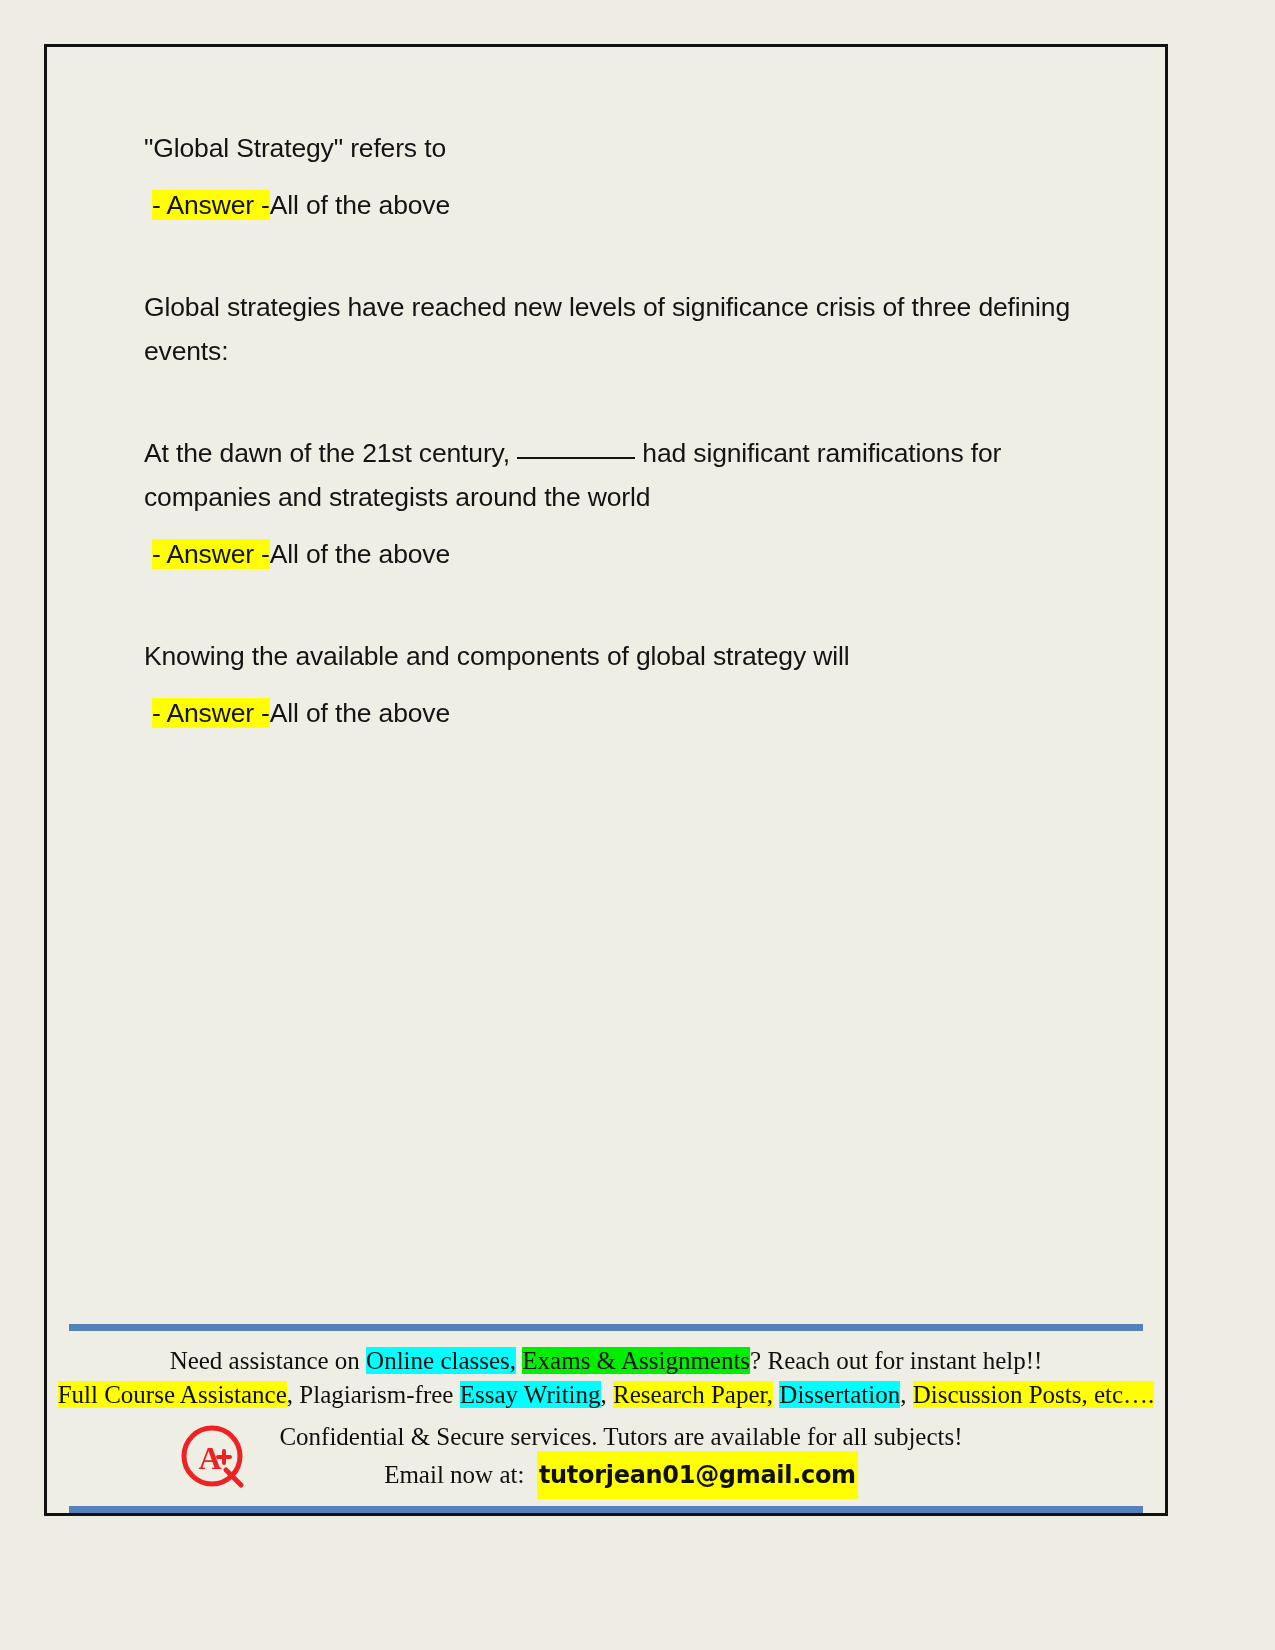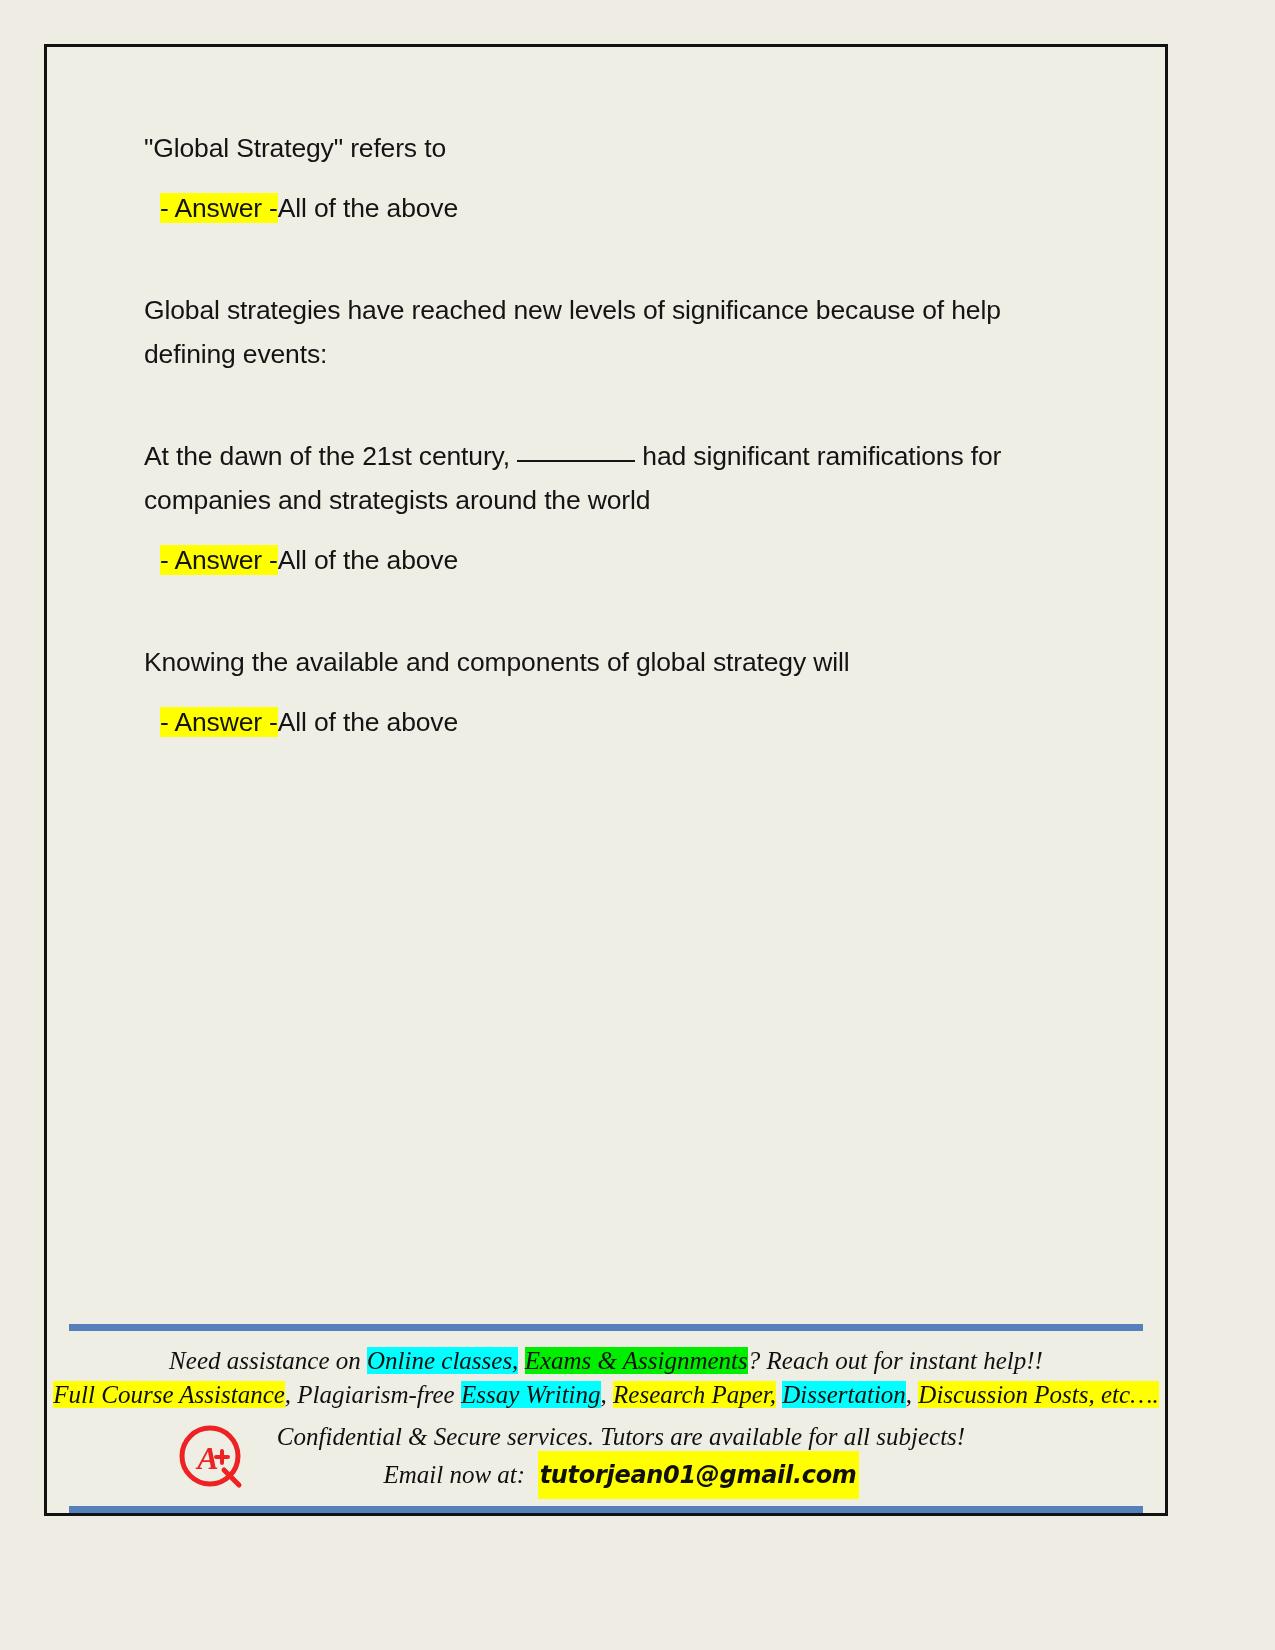--- a/index.html
+++ b/index.html
@@ -44,21 +44,21 @@
     letter-spacing: -0.15px;
     margin: 0 0 13px 0;
     font-stretch: condensed;
   }
 
   .answer {
     font-size: 26.5px;
     line-height: 1.66;
     color: #141414;
     letter-spacing: -0.15px;
-    margin: 16px;
+    margin: 8px;
   }
 
   .hl-yellow {
     background: #FFFF00;
   }
 
   .blank {
     text-decoration: none;
     border-bottom: 2px solid #141414;
     display: inline-block;
@@ -67,21 +67,20 @@
     height: 20px;
   }
 
   
   .footer {
     position: absolute;
     left: 0;
     right: 0;
     bottom: 0;
     padding: 0;
-    font-style: italic;
   }
 
   .rule {
     height: 7px;
     background: #5580BC;
     margin: 0 22px;
   }
 
   .rule-top { margin-bottom: 14px; }
   .rule-bottom { margin-top: 15px; }
@@ -164,21 +163,21 @@
 <div class="page">
 
   <div class="content">
 
     <div class="qa-block">
       <p class="question">"Global Strategy" refers to</p>
       <p class="answer"><span class="hl-yellow">- Answer -</span><span>All of the above</span></p>
     </div>
 
     <div class="qa-block">
-      <p class="question">Global strategies have reached new levels of significance because of help defining events:</p>
+      <p class="question">Global strategies have reached new levels of significance crisis of three defining events:</p>
     </div>
 
     <div class="qa-block">
     </div>
 
     <div class="qa-block">
       <p class="question"><span>At the dawn of the 21st century, </span><span class="blank"></span><span> had significant ramifications for companies and strategists around the world</span></p>
       <p class="answer"><span class="hl-yellow">- Answer -</span><span>All of the above</span></p>
     </div>
 

